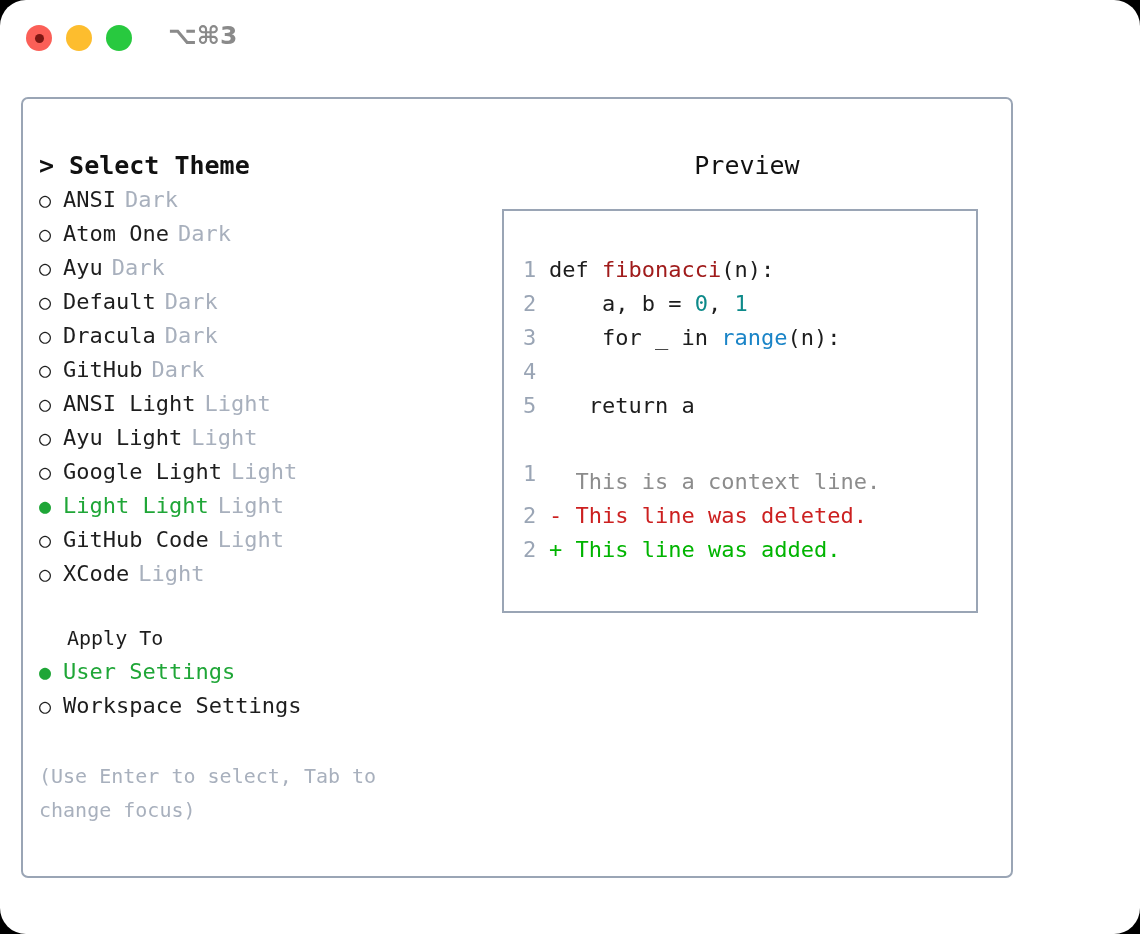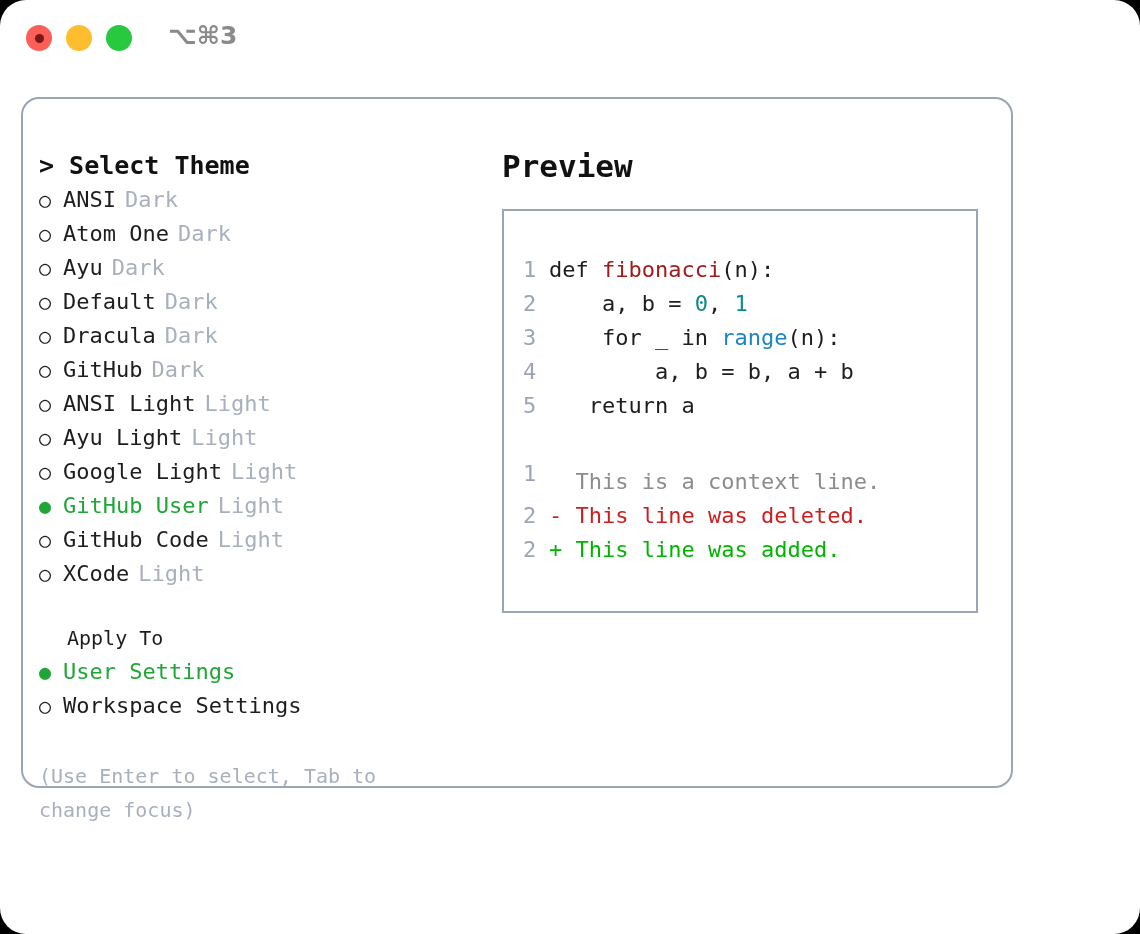--- a/index.html
+++ b/index.html
@@ -71,23 +71,23 @@
     font-family: "DejaVu Sans", "Liberation Sans", sans-serif;
     white-space: pre;
   }
 
   
   .panel {
     position: absolute;
     left: 21px;
     top: 97px;
     width: 992px;
-    height: 691px;
+    height: 781px;
     border: 2px solid #9aa5b5;
-    border-radius: 18px;
+    border-radius: 7px;
     box-sizing: border-box;
     background: #ffffff;
   }
 
   .columns {
     position: absolute;
     left: 0; top: 0;
     width: 100%;
     height: 100%;
   }
@@ -159,25 +159,26 @@
   }
 
   
   .right-col {
     position: absolute;
     left: 479px;
     top: 50px;
     width: 490px;
   }
   .preview-title {
-    font-size: 31px;
-    font-weight: bold;
+    font-size: 25px;
+    font-weight: normal;
     color: #111111;
     line-height: 34px;
     font-family: "DejaVu Sans Mono", "Liberation Mono", monospace;
+    text-align: center;
   }
   .preview-box {
     margin-top: 26px;
     width: 476px;
     height: 404px;
     border: 2px solid #9aa5b5;
     box-sizing: border-box;
     background: #ffffff;
     position: relative;
   }
@@ -233,21 +234,21 @@
         <div id="theme-list">
             <div class="option-row"><span class="bullet">○</span><span class="opt-label">ANSI</span><span class="opt-tag">Dark</span></div>
             <div class="option-row"><span class="bullet">○</span><span class="opt-label">Atom One</span><span class="opt-tag">Dark</span></div>
             <div class="option-row"><span class="bullet">○</span><span class="opt-label">Ayu</span><span class="opt-tag">Dark</span></div>
             <div class="option-row"><span class="bullet">○</span><span class="opt-label">Default</span><span class="opt-tag">Dark</span></div>
             <div class="option-row"><span class="bullet">○</span><span class="opt-label">Dracula</span><span class="opt-tag">Dark</span></div>
             <div class="option-row"><span class="bullet">○</span><span class="opt-label">GitHub</span><span class="opt-tag">Dark</span></div>
             <div class="option-row"><span class="bullet">○</span><span class="opt-label">ANSI Light</span><span class="opt-tag">Light</span></div>
             <div class="option-row"><span class="bullet">○</span><span class="opt-label">Ayu Light</span><span class="opt-tag">Light</span></div>
             <div class="option-row"><span class="bullet">○</span><span class="opt-label">Google Light</span><span class="opt-tag">Light</span></div>
-            <div class="option-row"><span class="bullet selected">●</span><span class="opt-label green">GitHub User</span><span class="opt-tag">Light</span></div>
+            <div class="option-row"><span class="bullet selected">●</span><span class="opt-label green">Light Light</span><span class="opt-tag">Light</span></div>
             <div class="option-row"><span class="bullet">○</span><span class="opt-label">GitHub Code</span><span class="opt-tag">Light</span></div>
             <div class="option-row"><span class="bullet">○</span><span class="opt-label">XCode</span><span class="opt-tag">Light</span></div>
           </div>
 
         <div class="spacer-sm"></div>
 
         <div class="apply-heading">Apply To</div>
 
         <div id="apply-list">
             <div class="option-row"><span class="bullet selected">●</span><span class="opt-label green">User Settings</span></div>
@@ -261,21 +262,21 @@
 
       <div class="right-col">
         <div class="preview-title">Preview</div>
 
         <div class="preview-box">
           <div class="code-area">
             <div id="code-lines">
                 <div class="code-line"><span class="lineno">1</span><span><span class="code-text">def </span><span class="tok-fn">fibonacci</span><span class="code-text">(n):</span></span></div>
                 <div class="code-line"><span class="lineno">2</span><span><span class="code-text">    a, b = </span><span class="tok-num">0</span><span class="code-text">, </span><span class="tok-num">1</span></span></div>
                 <div class="code-line"><span class="lineno">3</span><span><span class="code-text">    for _ in </span><span class="tok-builtin">range</span><span class="code-text">(n):</span></span></div>
-                <div class="code-line"><span class="lineno">4</span><span><span class="code-text">        a, b = b, a + b</span></span></div>
+                <div class="code-line"><span class="lineno">4</span></div>
                 <div class="code-line"><span class="lineno">5</span><span><span class="code-text">   return a</span></span></div>
               </div>
             <div class="gap-line"></div>
             <div id="diff-lines">
                 <div class="code-line"><span class="lineno">1</span><span class="diff-ctx">  </span><span class="diff-ctx">This is a context line.</span></div>
                 <div class="code-line"><span class="lineno">2</span><span class="diff-del">- </span><span class="diff-del">This line was deleted.</span></div>
                 <div class="code-line"><span class="lineno">2</span><span class="diff-add">+ </span><span class="diff-add">This line was added.</span></div>
               </div>
           </div>
         </div>

